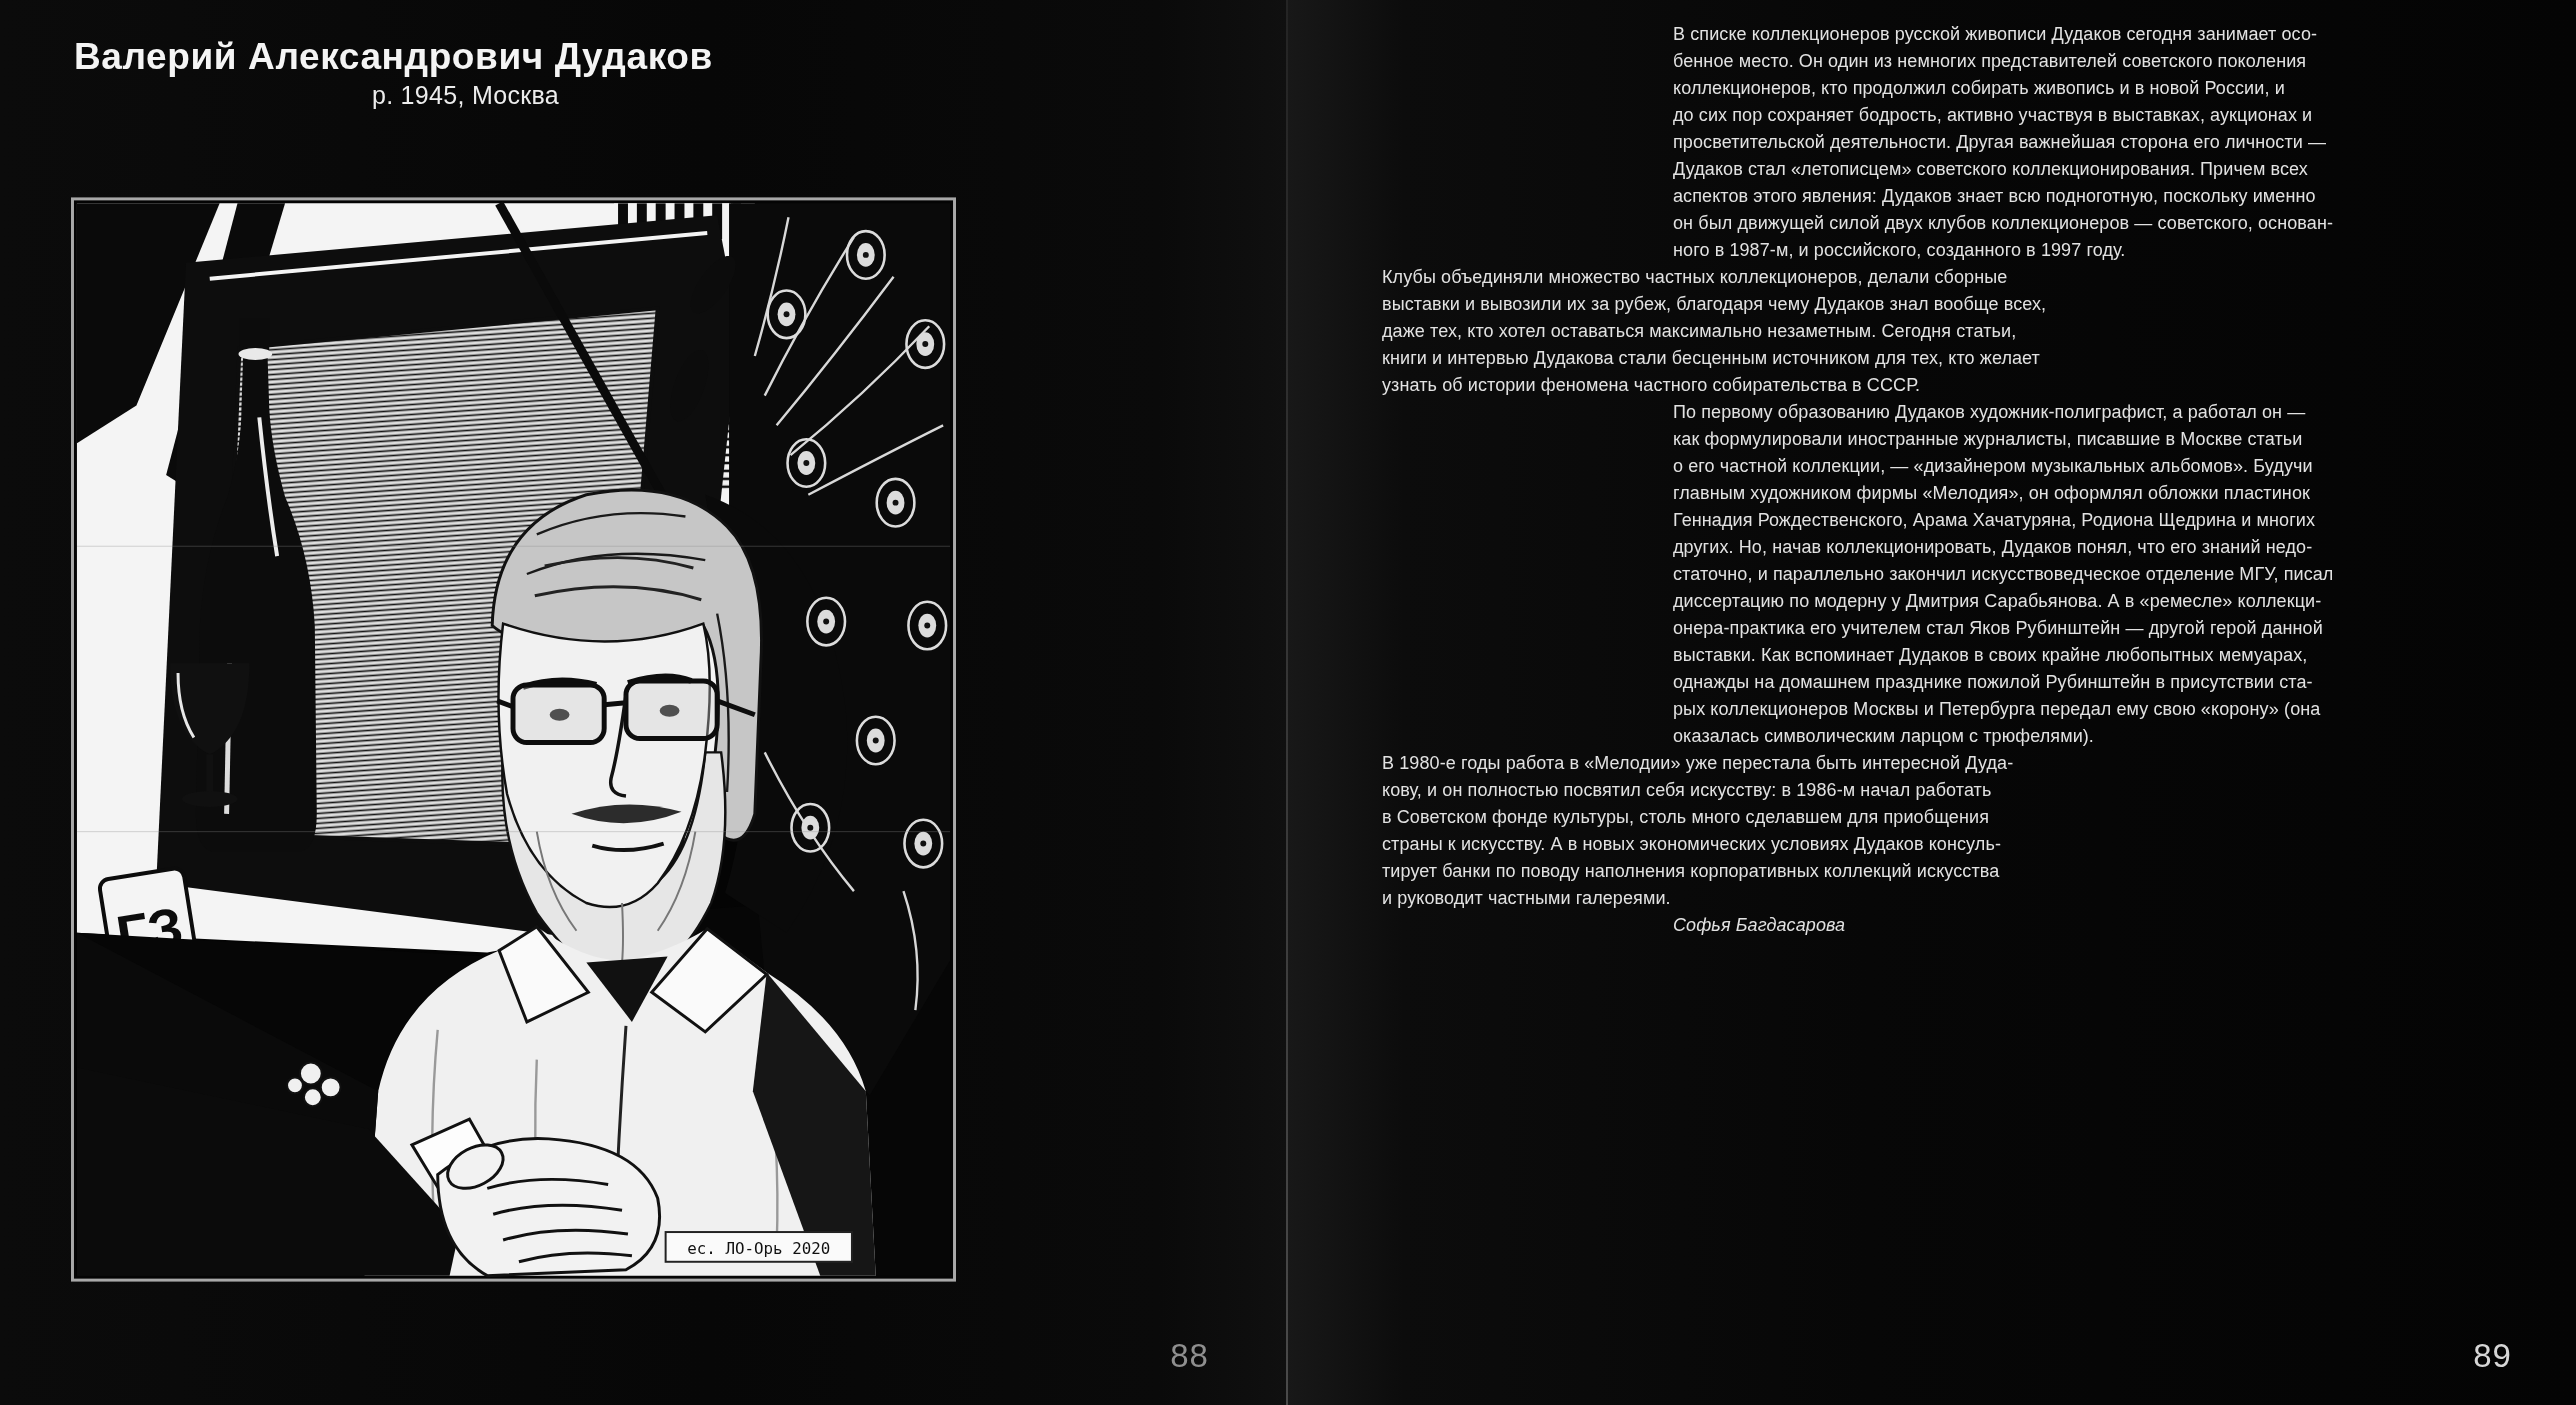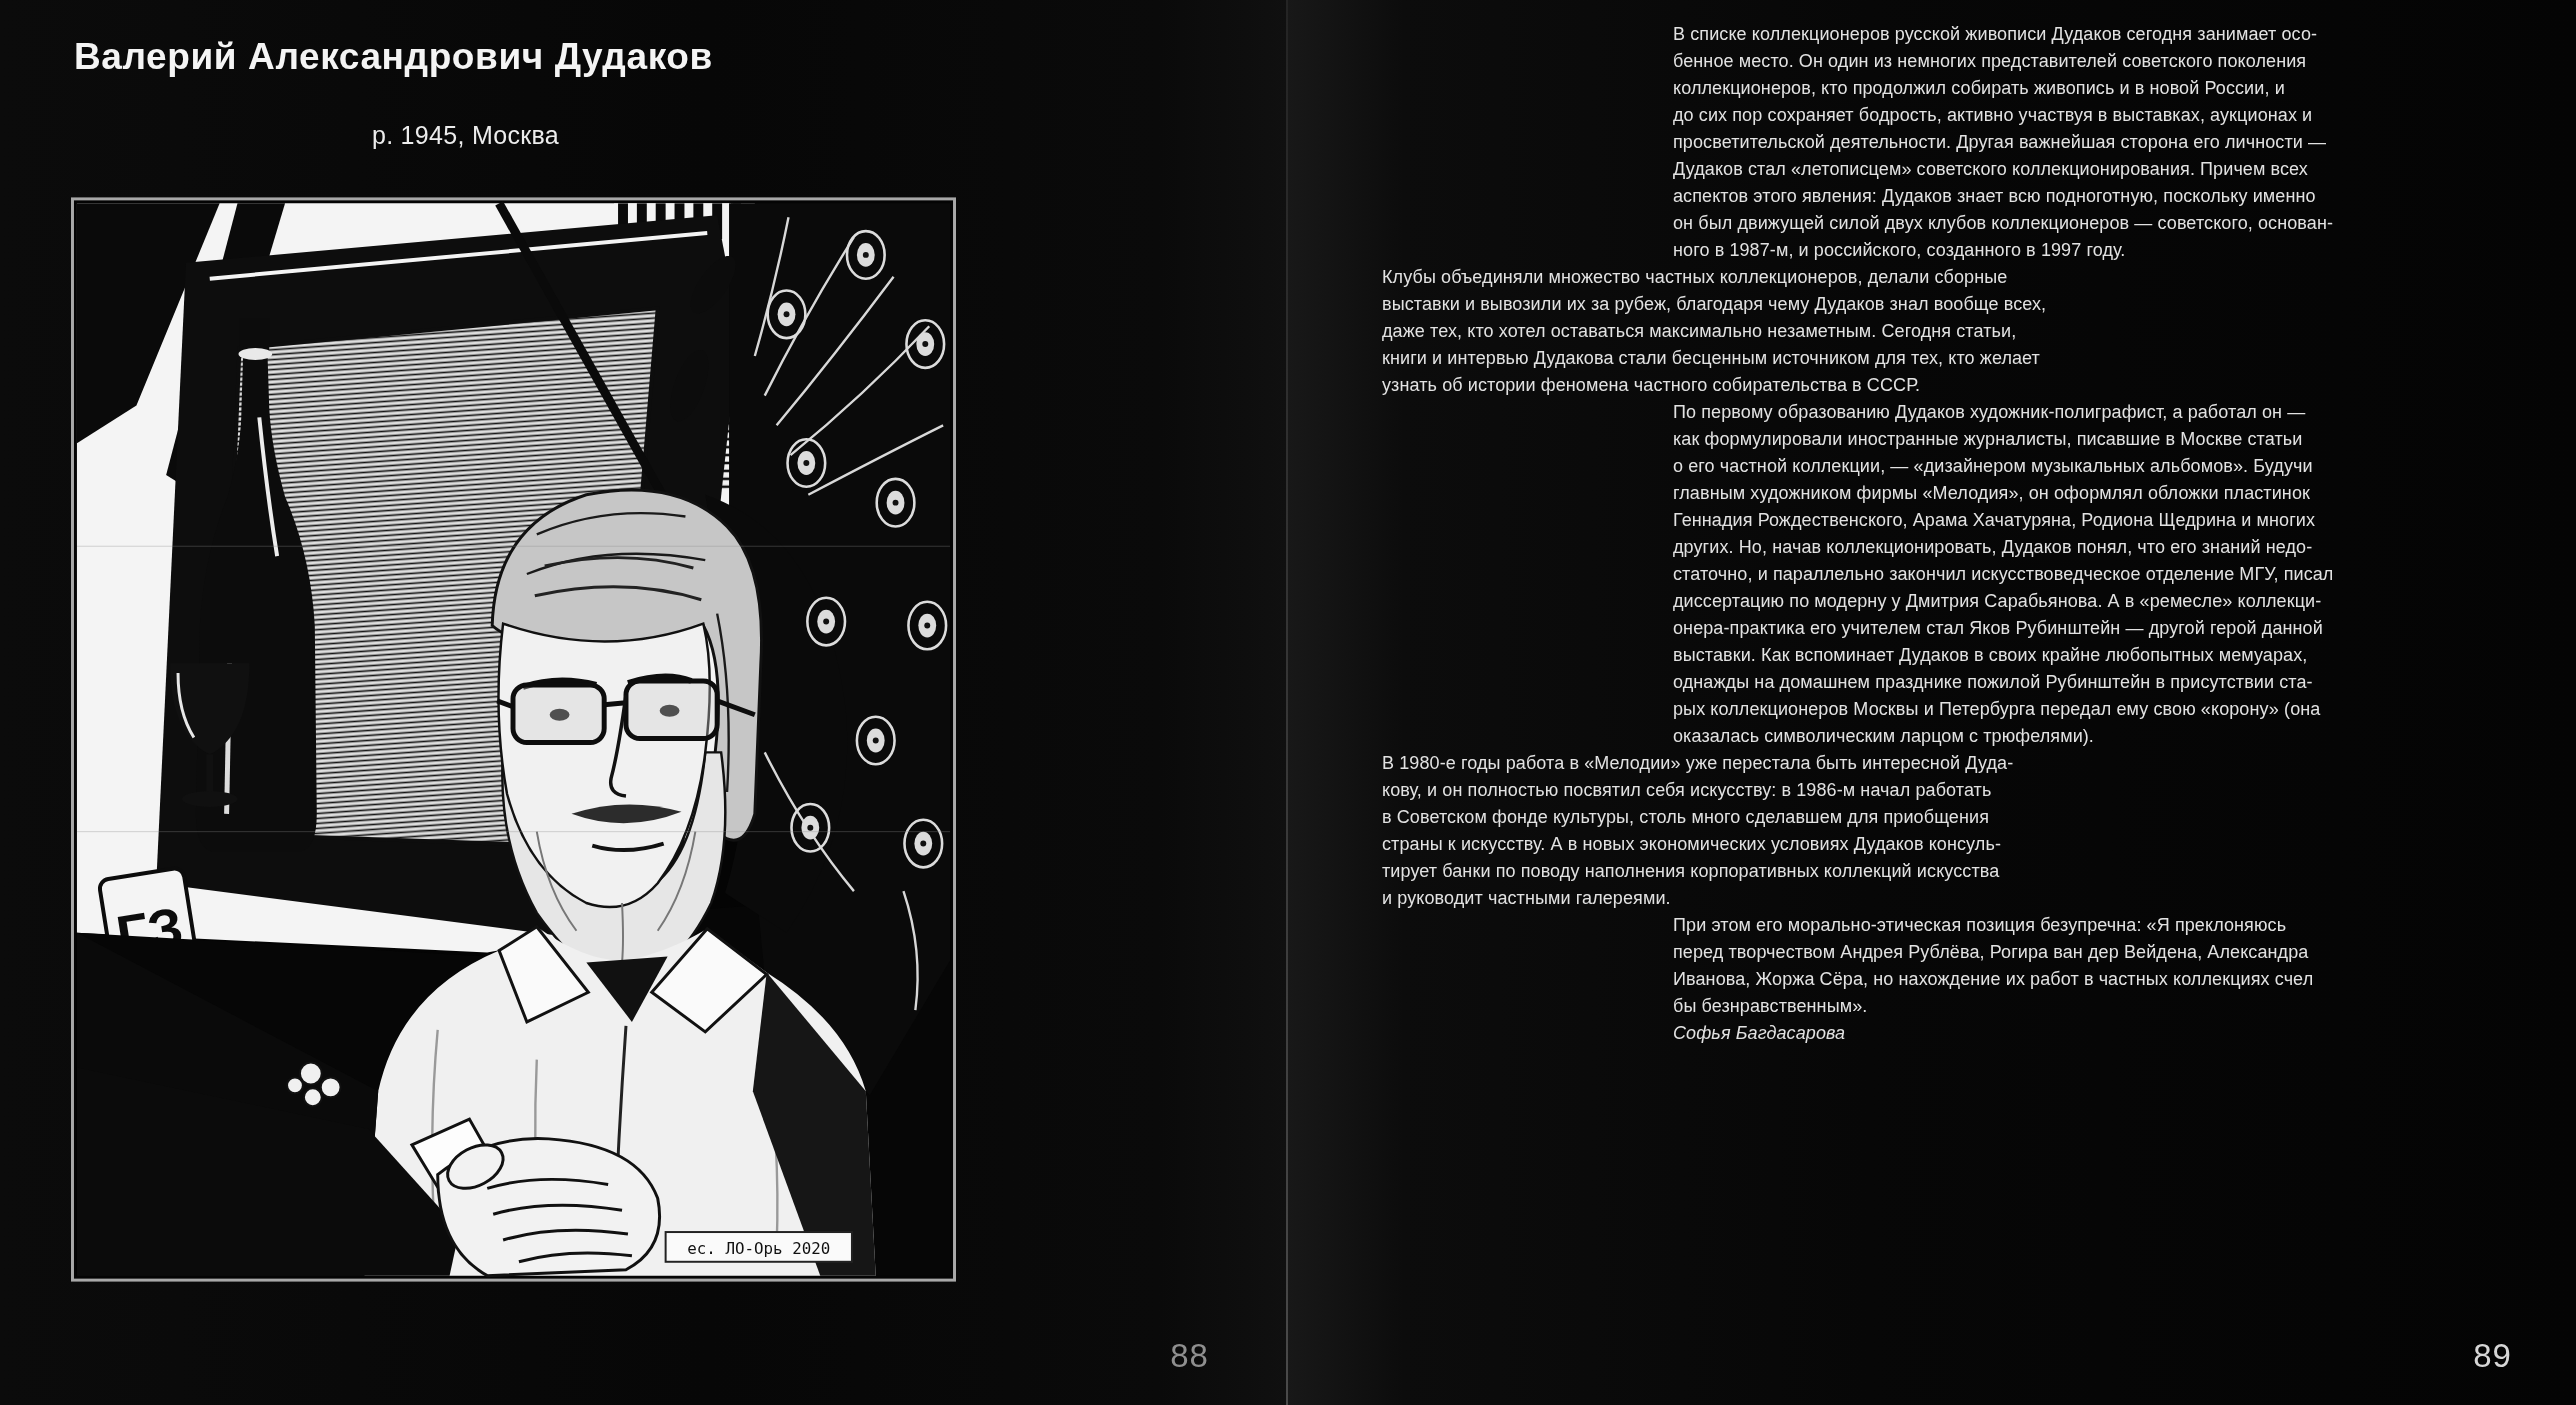--- a/index.html
+++ b/index.html
@@ -7,21 +7,21 @@
        font-family:"Liberation Sans", sans-serif;-webkit-font-smoothing:antialiased;}
   .spread{position:absolute;inset:0;border-radius:23px;}
   .page{position:absolute;top:0;height:1405px;width:1288px;}
   .page-left{left:0;background:linear-gradient(90deg,#0b0b0b 0%,#070707 55%,#0a0a0a 90%,#101010 100%);}
   .page-right{left:1288px;background:linear-gradient(90deg,#181818 0%,#0c0c0c 9%,#070707 45%,#040404 100%);}
   .spine{position:absolute;left:1286px;top:0;width:2px;height:1405px;
          background:linear-gradient(180deg,#242424 0%,#3a3a3a 60%,#4a4a4a 100%);}
   h1.title{position:absolute;left:74px;top:36px;margin:0;
            font-size:37px;font-weight:bold;letter-spacing:0.6px;color:#f4f4f4;white-space:nowrap;}
   .subtitle{position:absolute;left:74px;top:81px;width:783px;text-align:center;
-            font-size:25px;color:#ececec;letter-spacing:0.3px;margin-top:40px;}
+            font-size:25px;color:#ececec;letter-spacing:0.3px;}
   .artwork{position:absolute;left:71px;top:197px;width:885px;height:1085px;}
   .copy{position:absolute;left:94px;top:21px;width:1175px;color:#e2e2e2;
         font-size:18px;line-height:27px;letter-spacing:0.1px;}
   .copy p{margin:0;white-space:pre-line;}
   .copy p.indent{margin-left:291px;}
   .copy p.author{font-style:italic;}
   .pagenum{position:absolute;top:1337px;width:89px;text-align:center;font-size:33px;letter-spacing:1px;}
   .pn-left{left:1145px;color:#8f8f8f;}
   .pn-right{left:1160px;color:#d6d6d6;}
 </style>
@@ -252,23 +252,19 @@
 выставки. Как вспоминает Дудаков в своих крайне любопытных мемуарах,
 однажды на домашнем празднике пожилой Рубинштейн в присутствии ста-
 рых коллекционеров Москвы и Петербурга передал ему свою «корону» (она
 оказалась символическим ларцом с трюфелями).</p>
       <p class="flush">В 1980-е годы работа в «Мелодии» уже перестала быть интересной Дуда-
 кову, и он полностью посвятил себя искусству: в 1986-м начал работать
 в Советском фонде культуры, столь много сделавшем для приобщения
 страны к искусству. А в новых экономических условиях Дудаков консуль-
 тирует банки по поводу наполнения корпоративных коллекций искусства
 и руководит частными галереями.</p>
-      <p class="indent">При этом его морально-этическая позиция безупречна: «Я преклоняюсь
-перед творчеством Андрея Рублёва, Рогира ван дер Вейдена, Александра
-Иванова, Жоржа Сёра, но нахождение их работ в частных коллекциях счел
-бы безнравственным».</p>
       <p class="indent author">Софья Багдасарова</p>
     </article>
     <div class="pagenum pn-right">89</div>
   </section>
 
 </div>
 
 
 </body></html>

